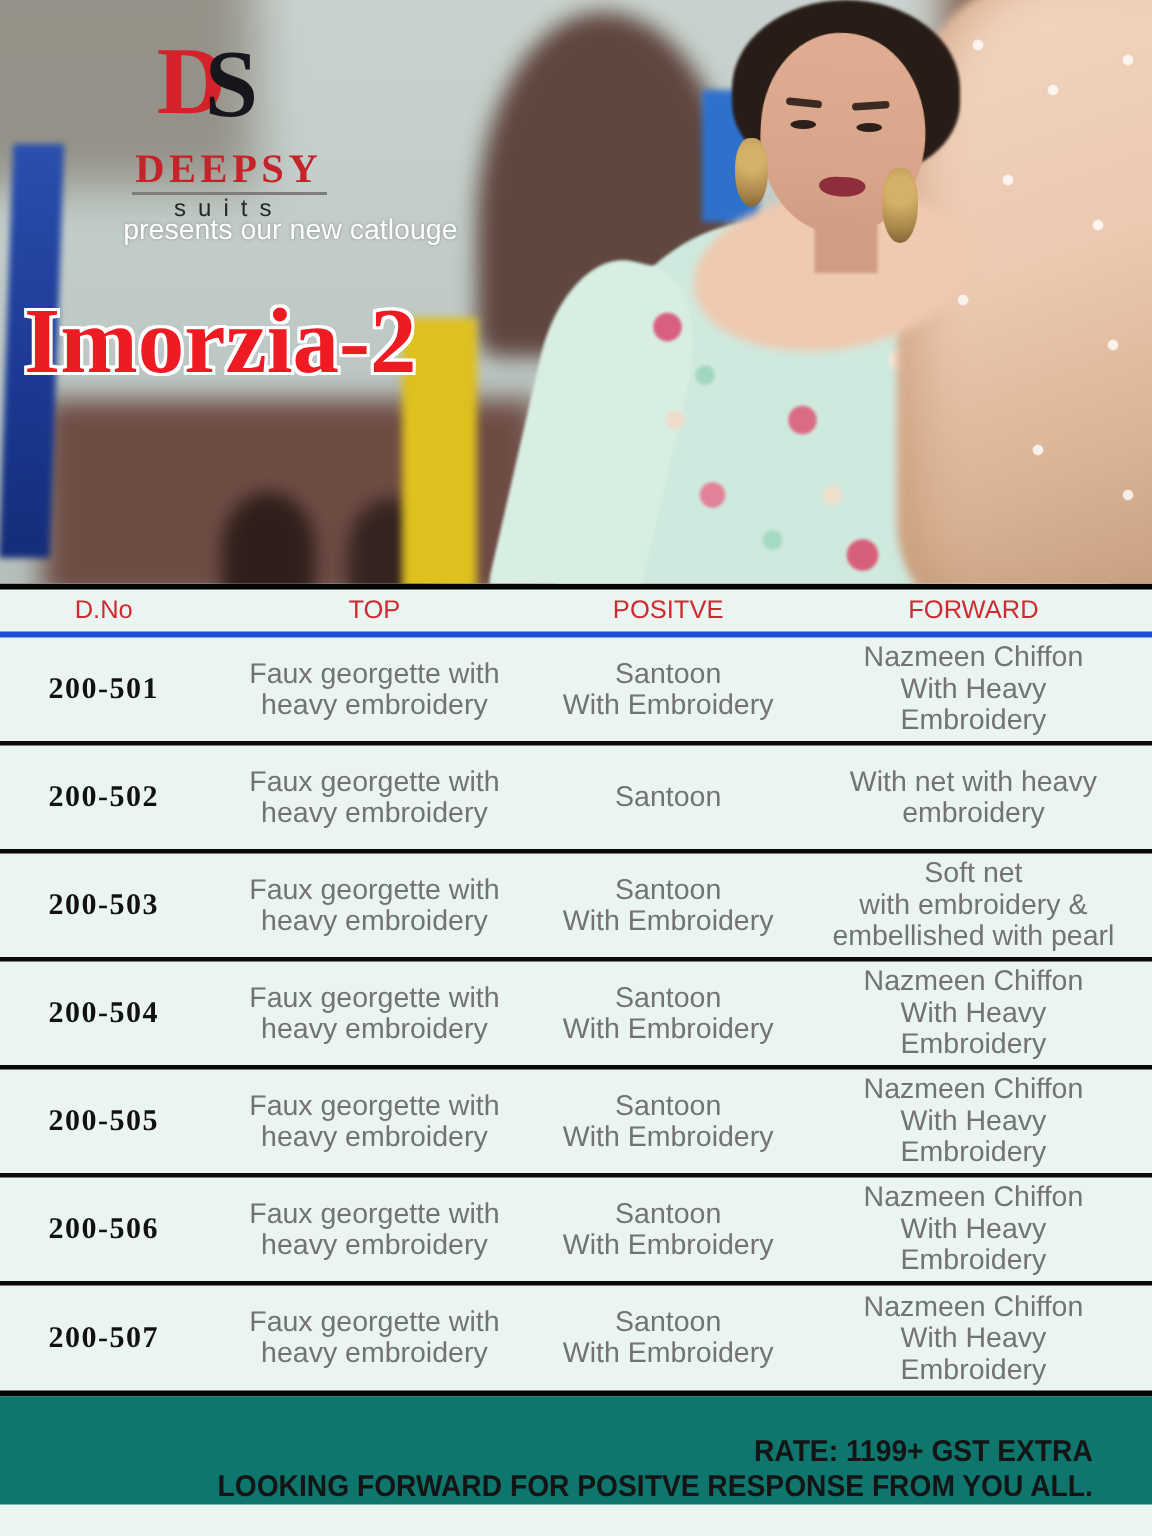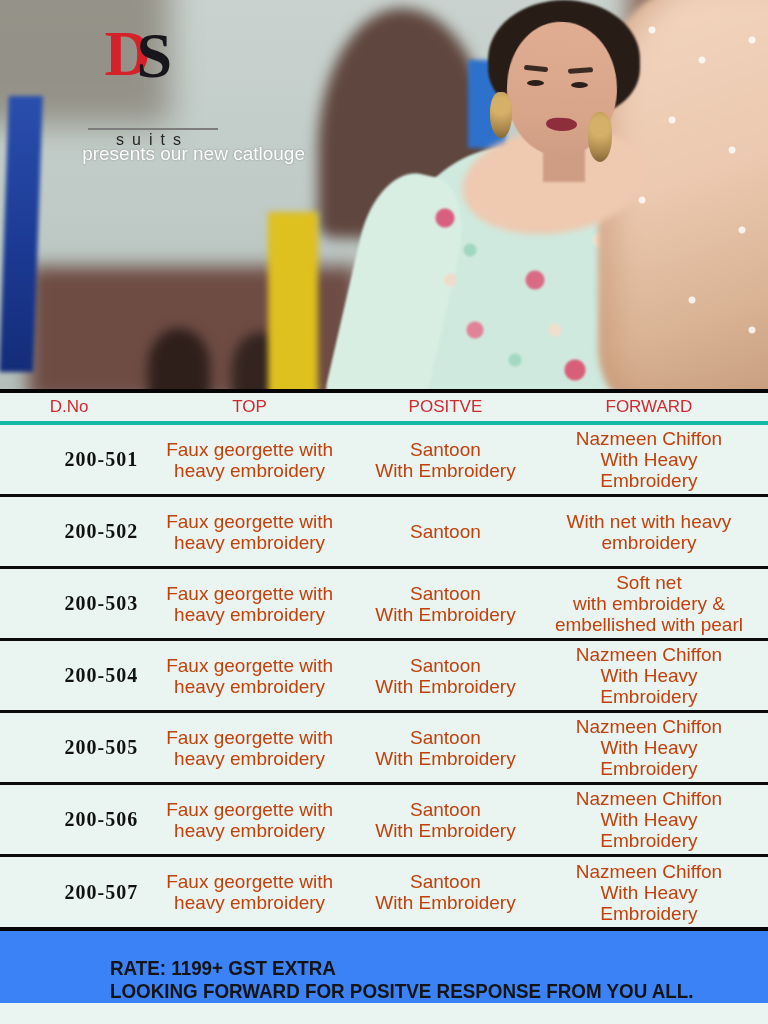--- a/index.html
+++ b/index.html
@@ -82,32 +82,32 @@
   .brand-sub{left:0;top:131px;width:100%;text-align:center;font-size:16px;letter-spacing:8px;color:#26262b;}
   .presents{left:0;top:143px;width:100%;text-align:right;font-size:19px;color:#ffffff;text-shadow:0 0 2px rgba(80,80,80,.5);}
   .catalog-title{
     position:absolute;left:16px;top:196px;z-index:10;margin:0;
     font-family:"Liberation Serif",serif;font-weight:bold;font-size:62px;line-height:64px;
     color:#ee1b23;
     text-shadow:-2px -2px 0 #fff,2px -2px 0 #fff,-2px 2px 0 #fff,2px 2px 0 #fff,0 -2px 0 #fff,0 2px 0 #fff,-2px 0 0 #fff,2px 0 0 #fff;
   }
   
   .spec-table{background:#eaf5f1;border-top:4px solid #050505;}
-  .thead{display:flex;align-items:center;height:28px;border-bottom:4px solid #14b8a6;}
+  .thead{display:flex;align-items:center;height:28px;border-bottom:4px solid #1d4ed8;}
   .thead .cell{color:#d02a31;font-size:17px;text-align:center;}
   .col-dno{width:18%;}
   .col-top{width:29%;}
   .col-bottom{width:22%;}
   .col-dupatta{width:31%;}
   .trow{display:flex;align-items:center;height:69px;border-bottom:3px solid #0a0a0a;}
   .trow:last-child{height:70px;border-bottom:4px solid #050505;}
-  .trow .cell{text-align:center;font-size:19px;line-height:21px;color:#c2410c;white-space:pre-line;}
-  .trow .dno{font-family:"Liberation Serif",serif;font-weight:bold;font-size:20px;letter-spacing:1px;color:#111;text-align:right;}
-  
-  .note{padding:26px 0 0 110px;background:#3b82f6;}
+  .trow .cell{text-align:center;font-size:19px;line-height:21px;color:#737373;white-space:pre-line;}
+  .trow .dno{font-family:"Liberation Serif",serif;font-weight:bold;font-size:20px;letter-spacing:1px;color:#111;}
+  
+  .note{padding:26px 0 0 110px;background:#0f766e;text-align:right;}
   .note div{font-size:20px;line-height:23px;font-weight:bold;color:#141414;transform:scaleX(.94);transform-origin:left;white-space:nowrap;}
 </style>
 </head>
 <body>
 
 <div class="page">
 
   <section class="photo">
     <div class="bg-topleft"></div>
     <div class="bg-dome"></div>
@@ -135,25 +135,27 @@
     <div class="eye-r"></div>
     <div class="lips"></div>
     <div class="earring-l"></div>
     <div class="earring-r"></div>
 
     <div class="logo-block">
       <div class="monogram">
         <span class="mono-d">D</span>
         <span class="mono-s">S</span>
       </div>
+      <div class="brand-name">DEEPSY</div>
       <div class="brand-underline"></div>
       <div class="brand-sub">suits</div>
       <div class="presents">presents our new catlouge</div>
     </div>
 
+    <h1 class="catalog-title">Imorzia-2</h1>
   </section>
 
   <section class="spec-table">
     <div class="thead">
       <div class="cell col-dno">D.No</div>
       <div class="cell col-top">TOP</div>
       <div class="cell col-bottom">POSITVE</div>
       <div class="cell col-dupatta">FORWARD</div>
     </div>
 

